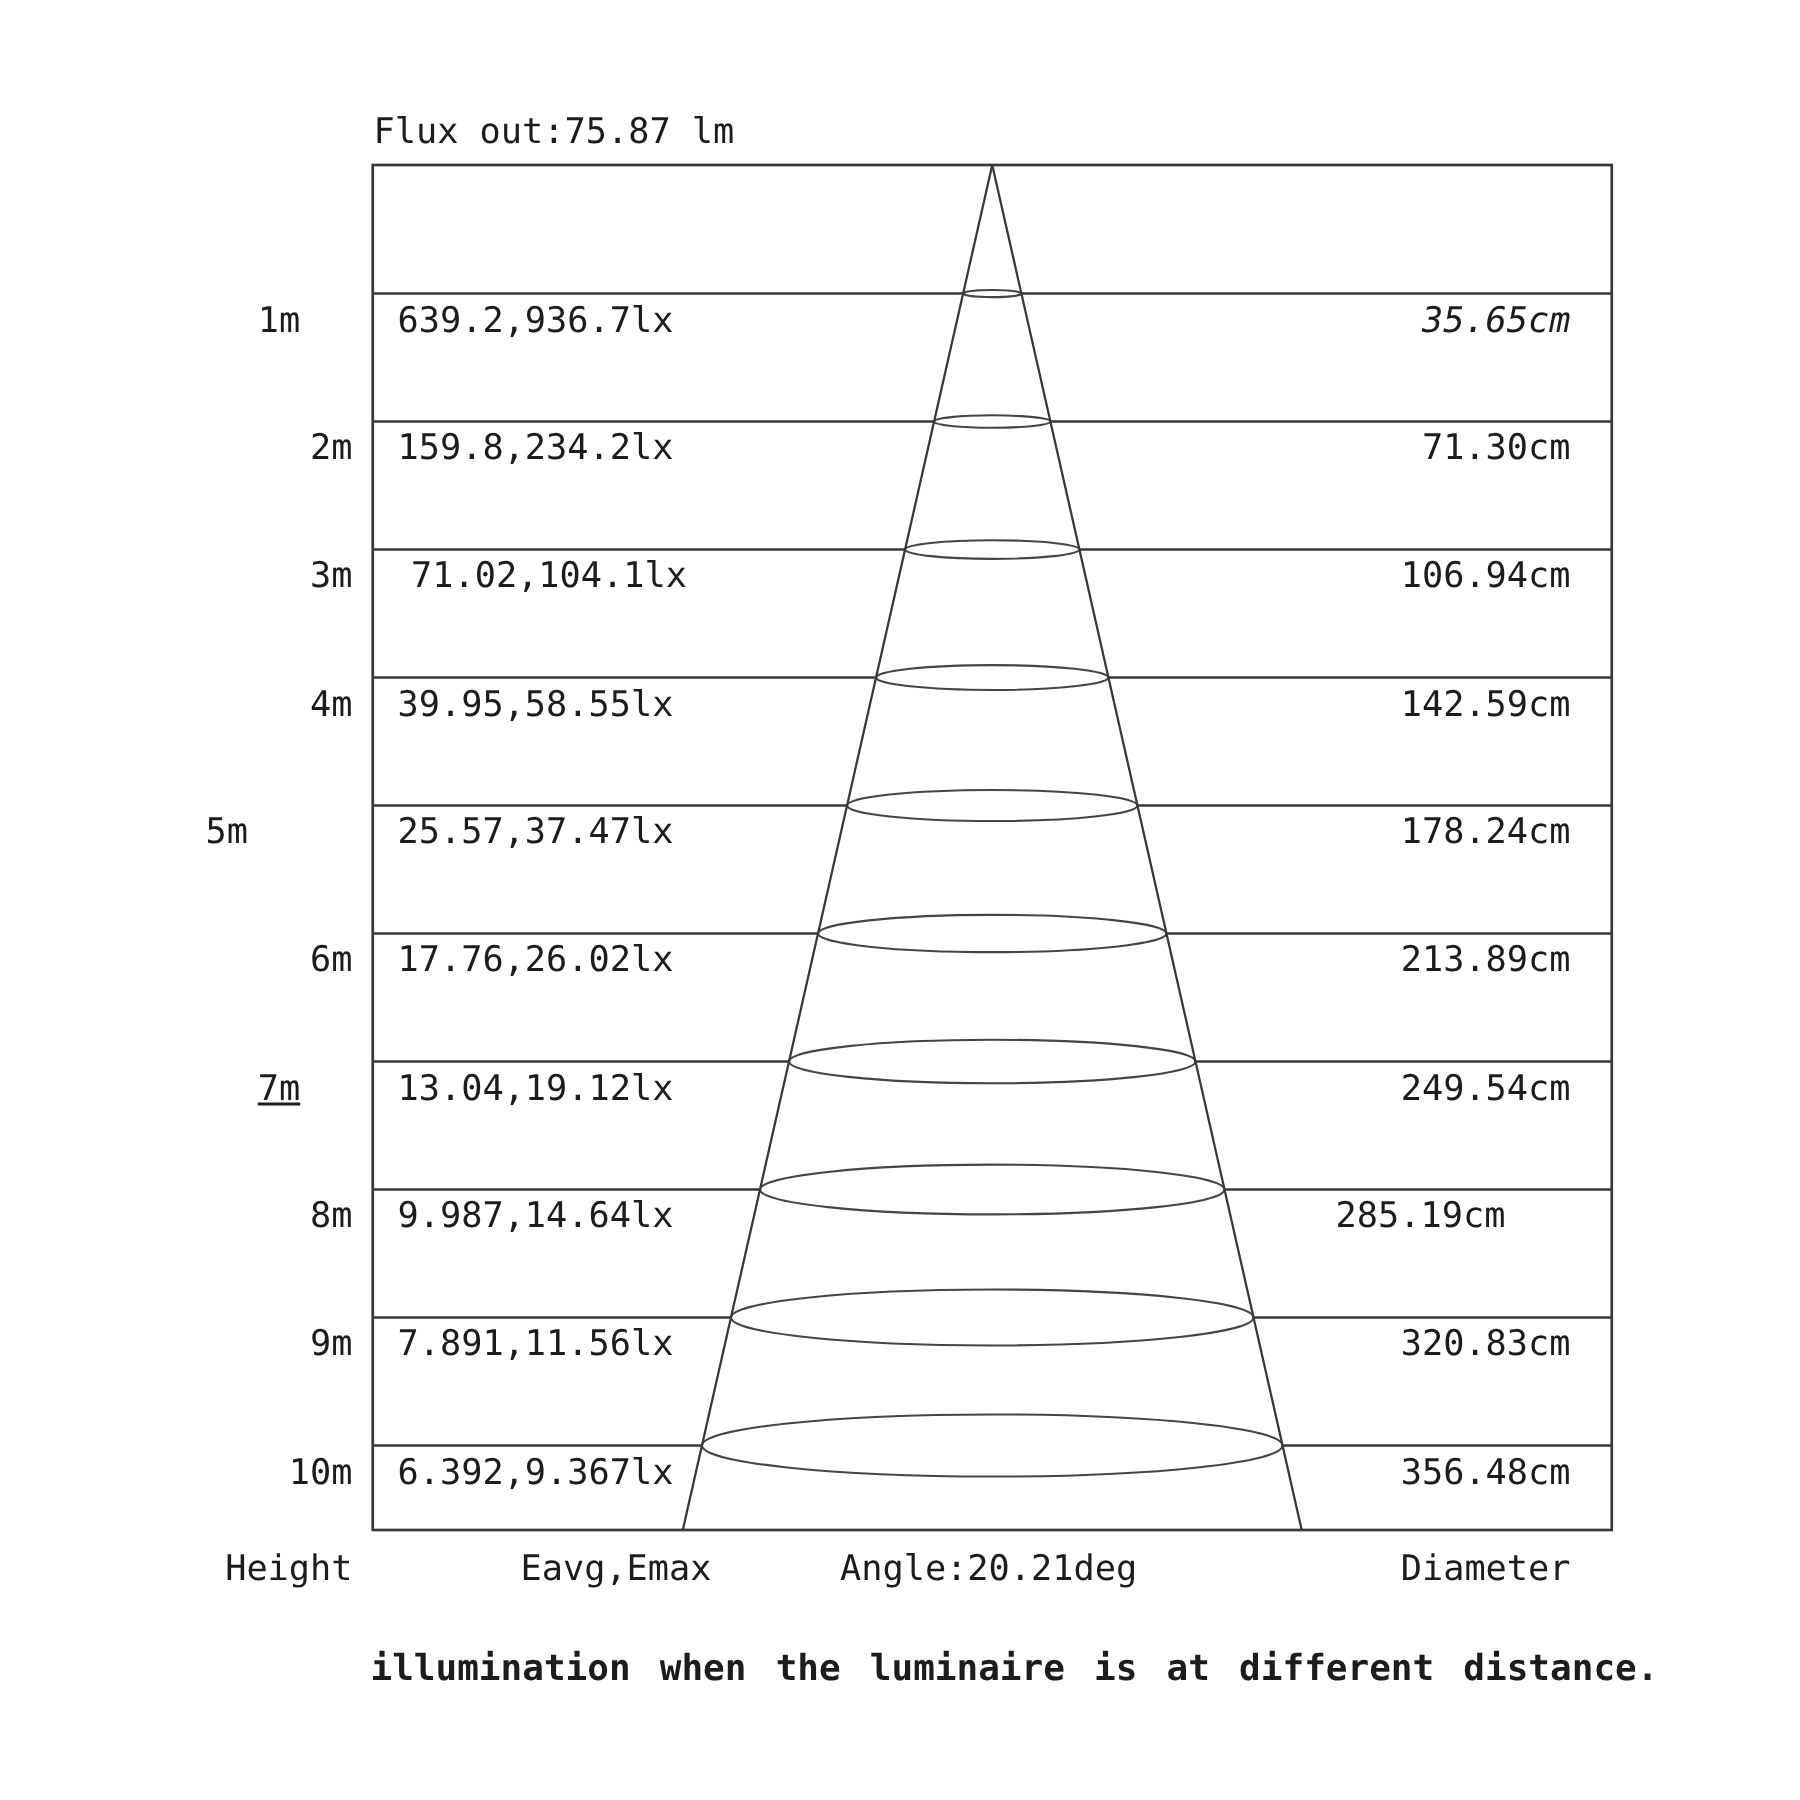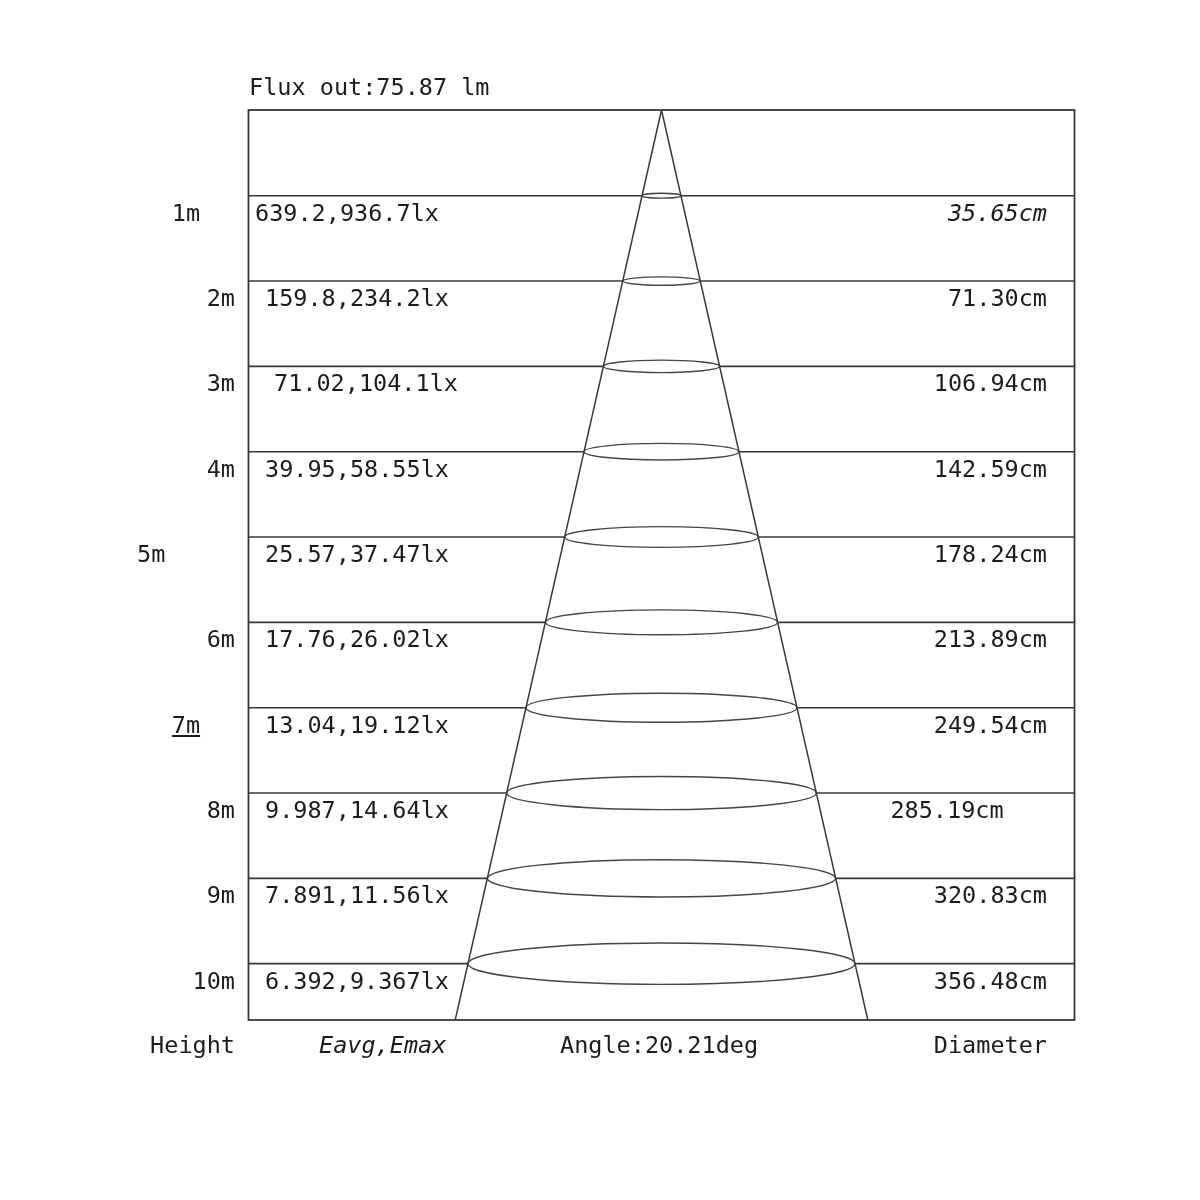--- a/index.html
+++ b/index.html
@@ -63,21 +63,21 @@
       <ellipse cx="644.5" cy="793.01" rx="154.838367" ry="16.567705269" fill="#ffffff" stroke="#454545" stroke-width="1.4"></ellipse>
       <ellipse cx="644.5" cy="878.3399999999999" rx="174.18267799999998" ry="18.637546546" fill="#ffffff" stroke="#454545" stroke-width="1.4"></ellipse>
       <ellipse cx="644.5" cy="963.6700000000001" rx="193.52698900000001" ry="20.707387823" fill="#ffffff" stroke="#454545" stroke-width="1.4"></ellipse>
       <line x1="644.5" y1="110" x2="438.203" y2="1020" stroke="#383838" stroke-width="1.5"></line>
       <line x1="644.5" y1="110" x2="850.797" y2="1020" stroke="#383838" stroke-width="1.5"></line>
       <rect x="231.5" y="110" width="826" height="910" fill="none" stroke="#383838" stroke-width="1.8"></rect>
     </svg>
 
   <div id="rows-layer">
       <div class="cell" style="left: 120px; width: 98px; text-align: center; top: 199.7px;">1m</div>
-      <div class="cell" style="left: 238px; top: 199.7px;">639.2,936.7lx</div>
+      <div class="cell" style="left: 248px; top: 199.7px;">639.2,936.7lx</div>
       <div class="cell" style="left: 830px; width: 200px; text-align: right; top: 199.7px; font-style: italic;">35.65cm</div>
       <div class="cell" style="left: 120px; width: 98px; text-align: right; top: 285.03px;">2m</div>
       <div class="cell" style="left: 248px; top: 285.03px;">159.8,234.2lx</div>
       <div class="cell" style="left: 830px; width: 200px; text-align: right; top: 285.03px;">71.30cm</div>
       <div class="cell" style="left: 120px; width: 98px; text-align: right; top: 370.36px;">3m</div>
       <div class="cell" style="left: 257px; top: 370.36px;">71.02,104.1lx</div>
       <div class="cell" style="left: 830px; width: 200px; text-align: right; top: 370.36px;">106.94cm</div>
       <div class="cell" style="left: 120px; width: 98px; text-align: right; top: 455.69px;">4m</div>
       <div class="cell" style="left: 248px; top: 455.69px;">39.95,58.55lx</div>
       <div class="cell" style="left: 830px; width: 200px; text-align: right; top: 455.69px;">142.59cm</div>
@@ -95,18 +95,19 @@
       <div class="cell" style="left: 830px; width: 200px; text-align: center; top: 797.01px;">285.19cm</div>
       <div class="cell" style="left: 120px; width: 98px; text-align: right; top: 882.34px;">9m</div>
       <div class="cell" style="left: 248px; top: 882.34px;">7.891,11.56lx</div>
       <div class="cell" style="left: 830px; width: 200px; text-align: right; top: 882.34px;">320.83cm</div>
       <div class="cell" style="left: 120px; width: 98px; text-align: right; top: 967.67px;">10m</div>
       <div class="cell" style="left: 248px; top: 967.67px;">6.392,9.367lx</div>
       <div class="cell" style="left: 830px; width: 200px; text-align: right; top: 967.67px;">356.48cm</div>
     </div>
 
   <div class="footer-cell ra" style="left:120px;width:98px;">Height</div>
-  <div class="footer-cell" style="left:302px;font-style:italic;">Eavg,Emax</div>
+  <div class="footer-cell" style="left:330px;">Eavg,Emax</div>
   <div class="footer-cell" style="left:543px;">Angle:20.21deg</div>
   <div class="footer-cell ra" style="left:830px;width:200px;">Diameter</div>
 
+  <div class="note-line" style="left:230px;top:1098px;">illumination when the luminaire is at different distance.</div>
 
 </div>
 
 </body></html>

